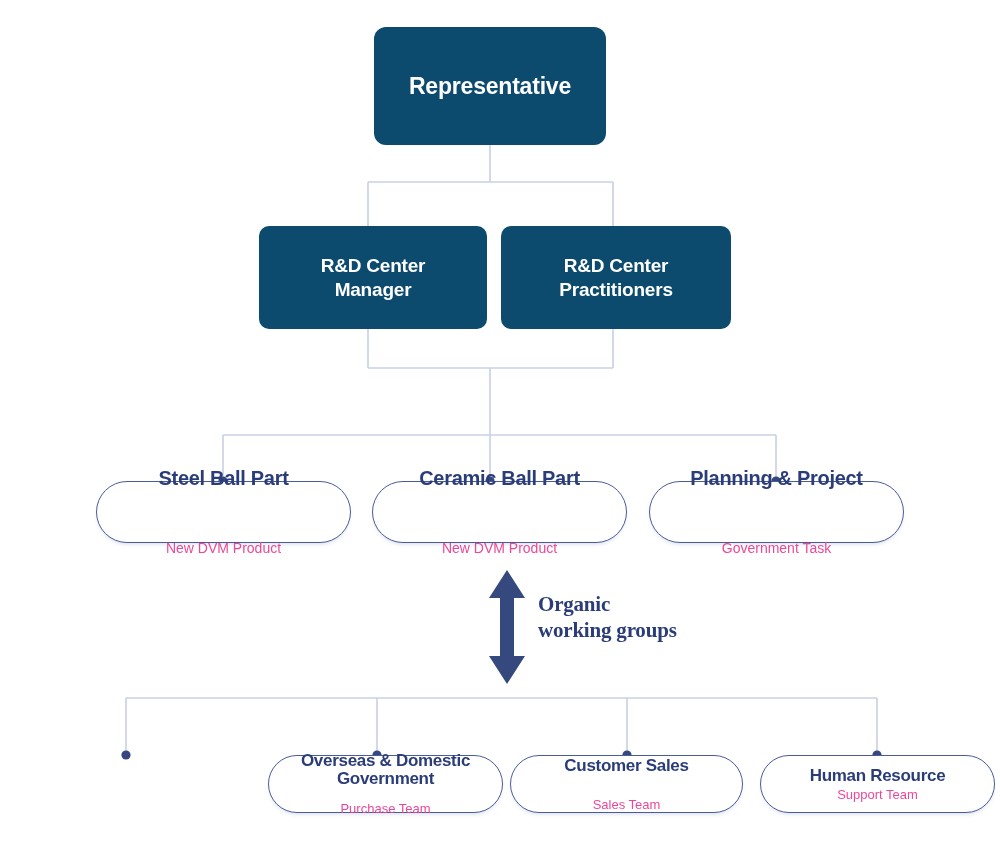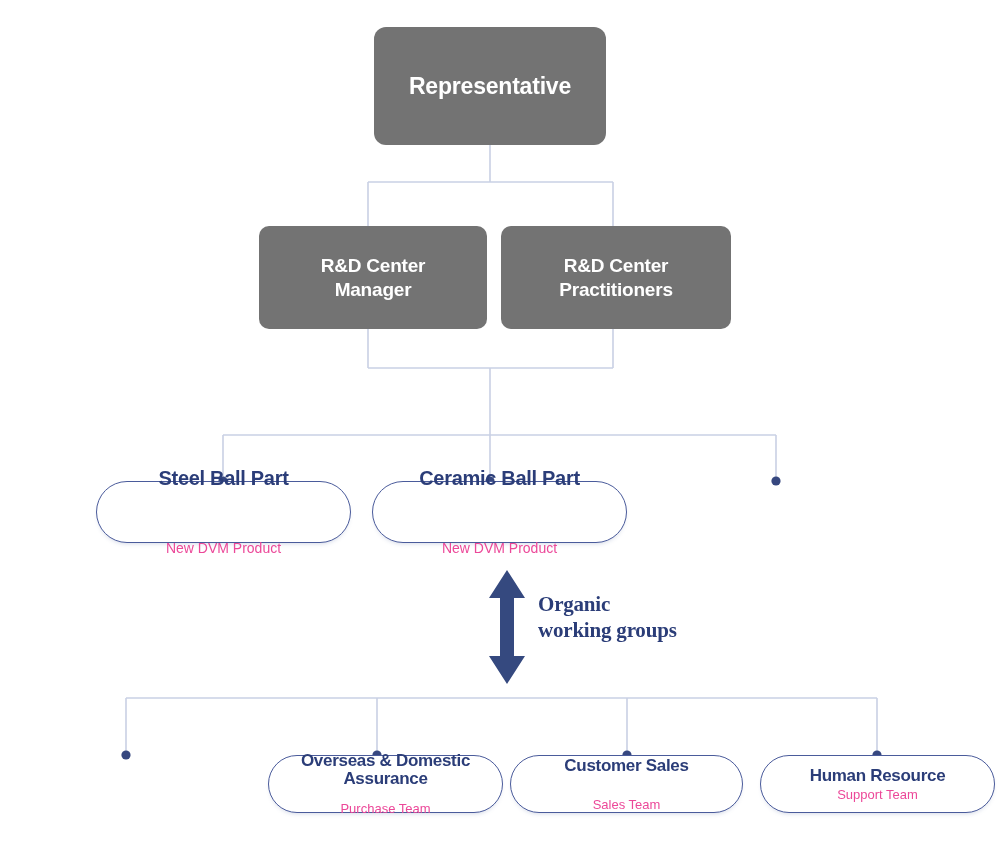--- a/index.html
+++ b/index.html
@@ -31,21 +31,21 @@
     width: 1000px;
     height: 862px;
     z-index: 1;
     pointer-events: none;
   }
 
   
   .box-node {
     position: absolute;
     z-index: 3;
-    background: #737373;
+    background: #0c4a6e;
     border-radius: 10px;
     display: flex;
     align-items: center;
     justify-content: center;
     box-sizing: border-box;
     text-align: center;
   }
   .box-node .box-title {
     color: #ffffff;
     font-weight: bold;
@@ -215,35 +215,39 @@
   <div class="pill-node pill-mid" id="node-steel-ball">
     <div class="pill-title">Steel Ball Part</div>
     <div class="pill-sub">New DVM Product</div>
   </div>
 
   <div class="pill-node pill-mid" id="node-ceramic-ball">
     <div class="pill-title">Ceramic Ball Part</div>
     <div class="pill-sub">New DVM Product</div>
   </div>
 
+  <div class="pill-node pill-mid" id="node-planning">
+    <div class="pill-title">Planning &amp; Project</div>
+    <div class="pill-sub">Government Task</div>
+  </div>
 
   <svg id="arrow-organic" viewBox="0 0 44 118" xmlns="http://www.w3.org/2000/svg">
     <polygon fill="#35497f" points="22,2 40,30 29,30 29,88 40,88 22,116 4,88 15,88 15,30 4,30"></polygon>
   </svg>
 
   <div id="organic-label">
     <span>Organic</span><br>
     <span>working groups</span>
   </div>
 
 
   <div class="pill-node pill-bot" id="node-overseas">
     <div class="pill-title">
       <span>Overseas &amp; Domestic</span><br>
-      <span>Assurance</span>
+      <span>Government</span>
     </div>
     <div class="pill-sub">Purchase Team</div>
   </div>
 
   <div class="pill-node pill-bot" id="node-customer">
     <div class="pill-title">Customer Sales</div>
     <div class="pill-sub">Sales Team</div>
   </div>
 
   <div class="pill-node pill-bot" id="node-hr">

